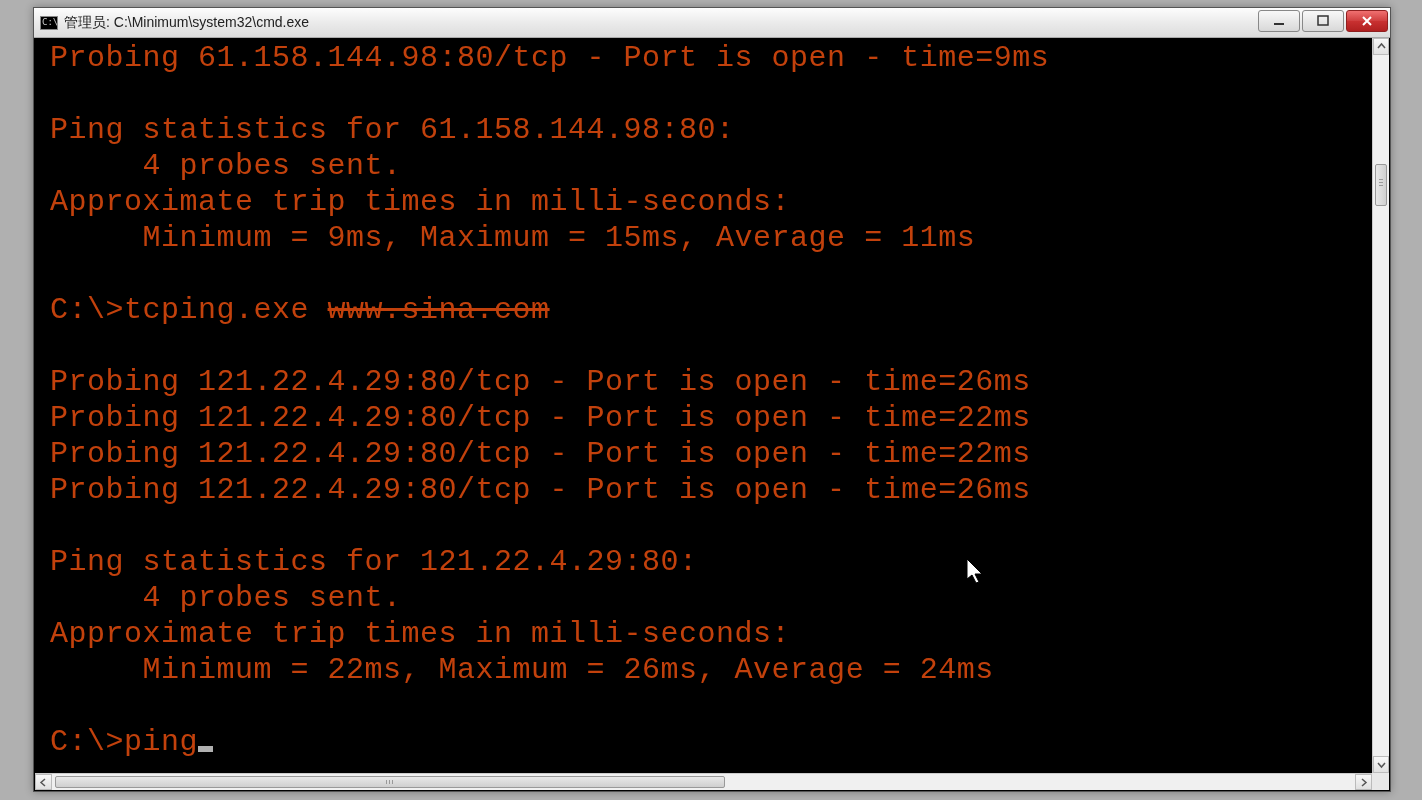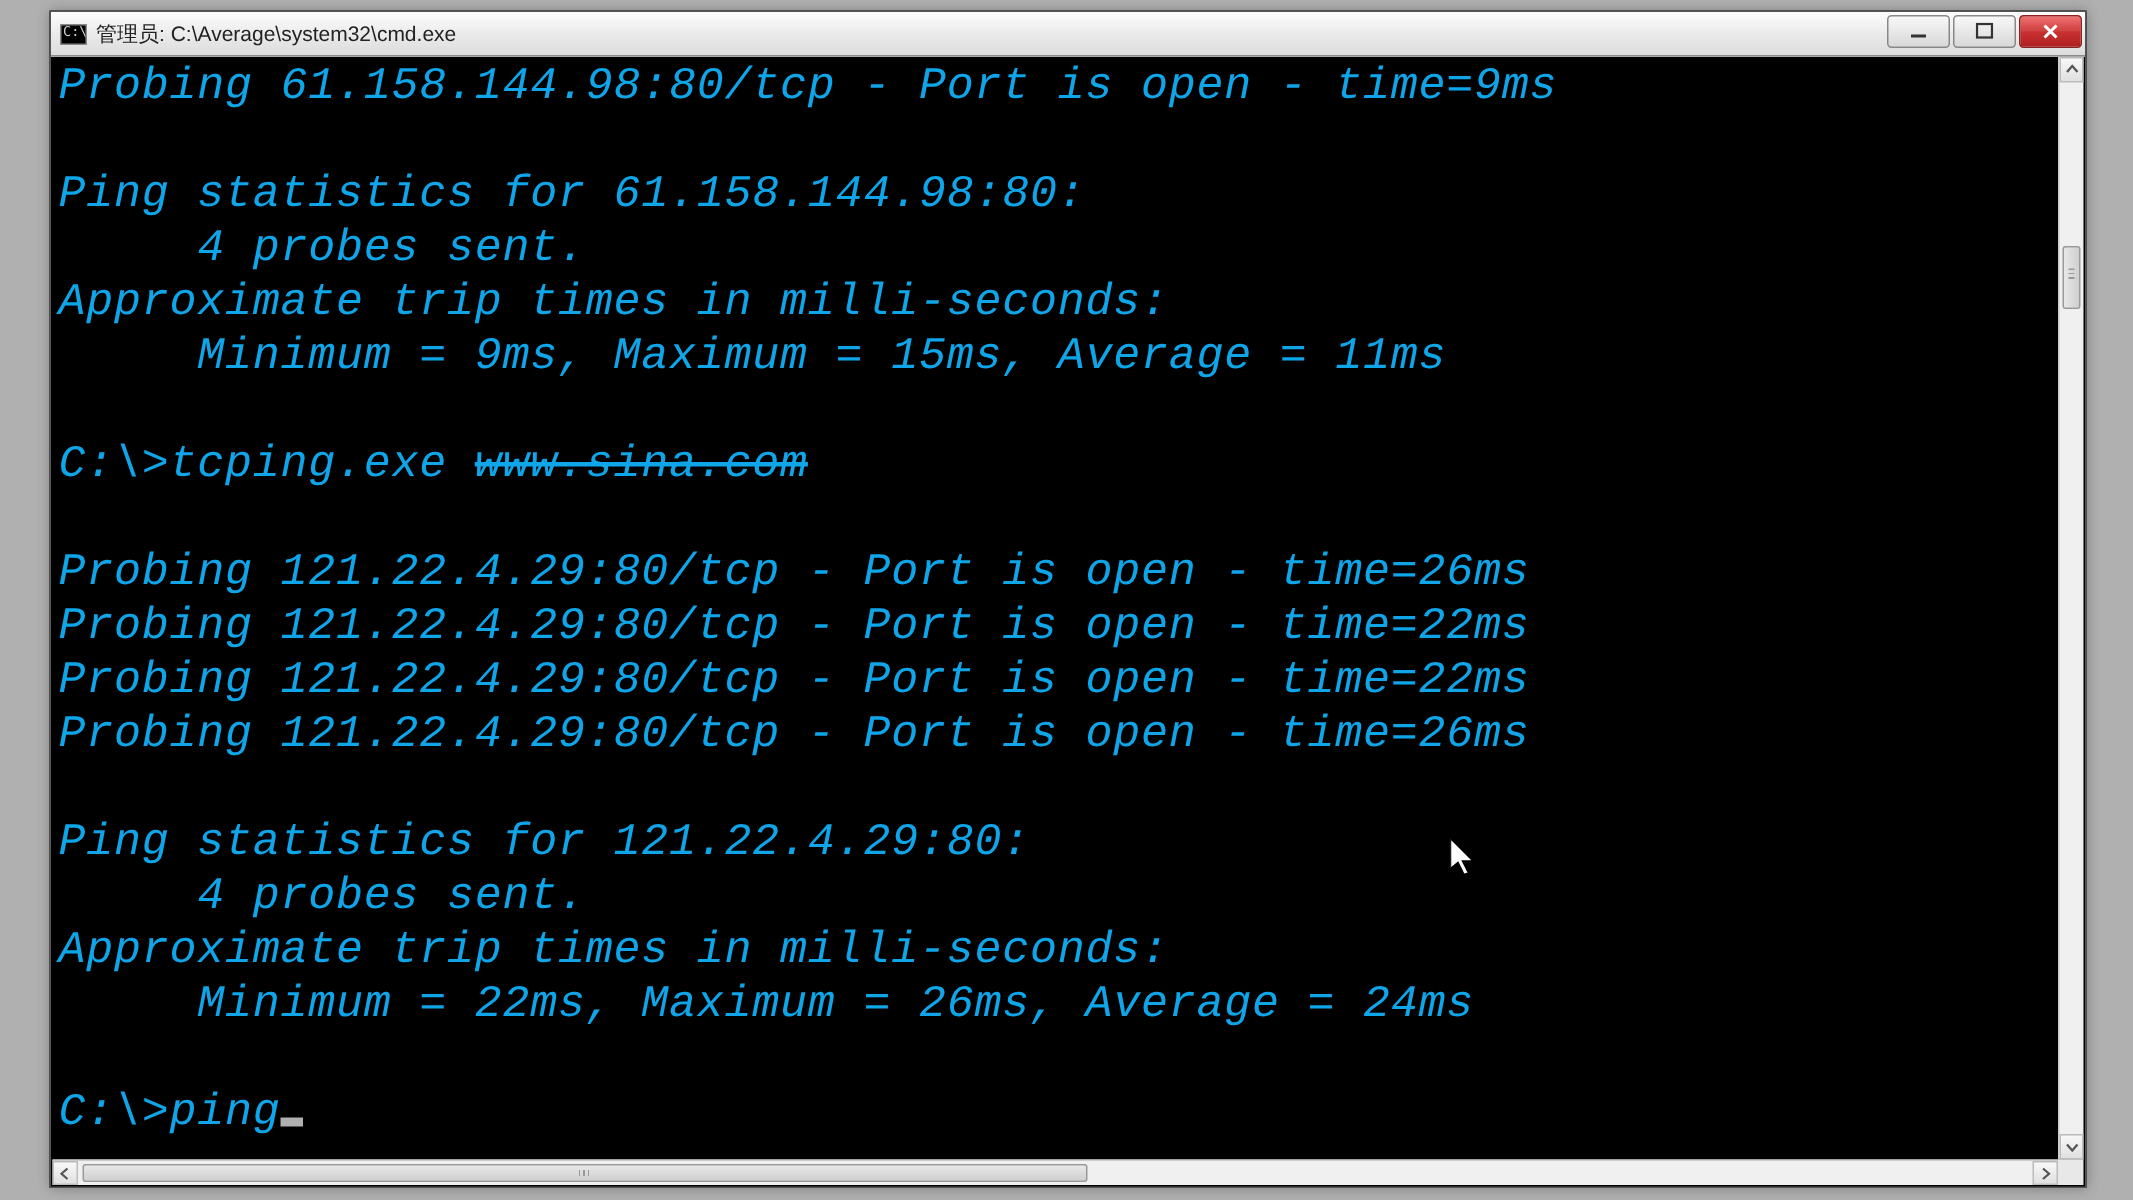--- a/index.html
+++ b/index.html
@@ -77,25 +77,24 @@
       left: 1px;
       right: 18px;
       bottom: 18px;
       background: #000;
       overflow: hidden;
     }
     .terminal-content {
       font-family: 'SimSun', 'NSimSun', 'Courier New', monospace;
       font-size: 30px;
       line-height: 36px;
-      color: #0ea5e9;
+      color: #c2410c;
       white-space: pre;
-      padding: 2px 4px;
+      padding: 2px 15px;
       letter-spacing: 0.5px;
-      font-style: italic;
     }
     .outline {
       text-decoration: line-through;
       text-decoration-thickness: 3px;
     }
     .cursor-block {
       display: inline-block;
       width: 15px;
       height: 6px;
       background: #b0b0b0;
@@ -195,21 +194,21 @@
       top: 559px;
       pointer-events: none;
     }
   </style>
 </head>
 <body>
 
 <div class="window">
   <div class="titlebar">
     <div class="titlebar-icon">C:\</div>
-    <div class="titlebar-text">管理员: C:\Average\system32\cmd.exe</div>
+    <div class="titlebar-text">管理员: C:\Minimum\system32\cmd.exe</div>
     <div class="win-buttons">
       <div class="win-btn">
         <svg width="12" height="12">
             <rect x="1" y="8" width="10" height="2" fill="#333"></rect>
           </svg>
       </div>
       <div class="win-btn">
         <svg width="12" height="12">
             <rect x="1" y="1" width="10" height="9" fill="none" stroke="#333" stroke-width="1.5"></rect>
           </svg>

